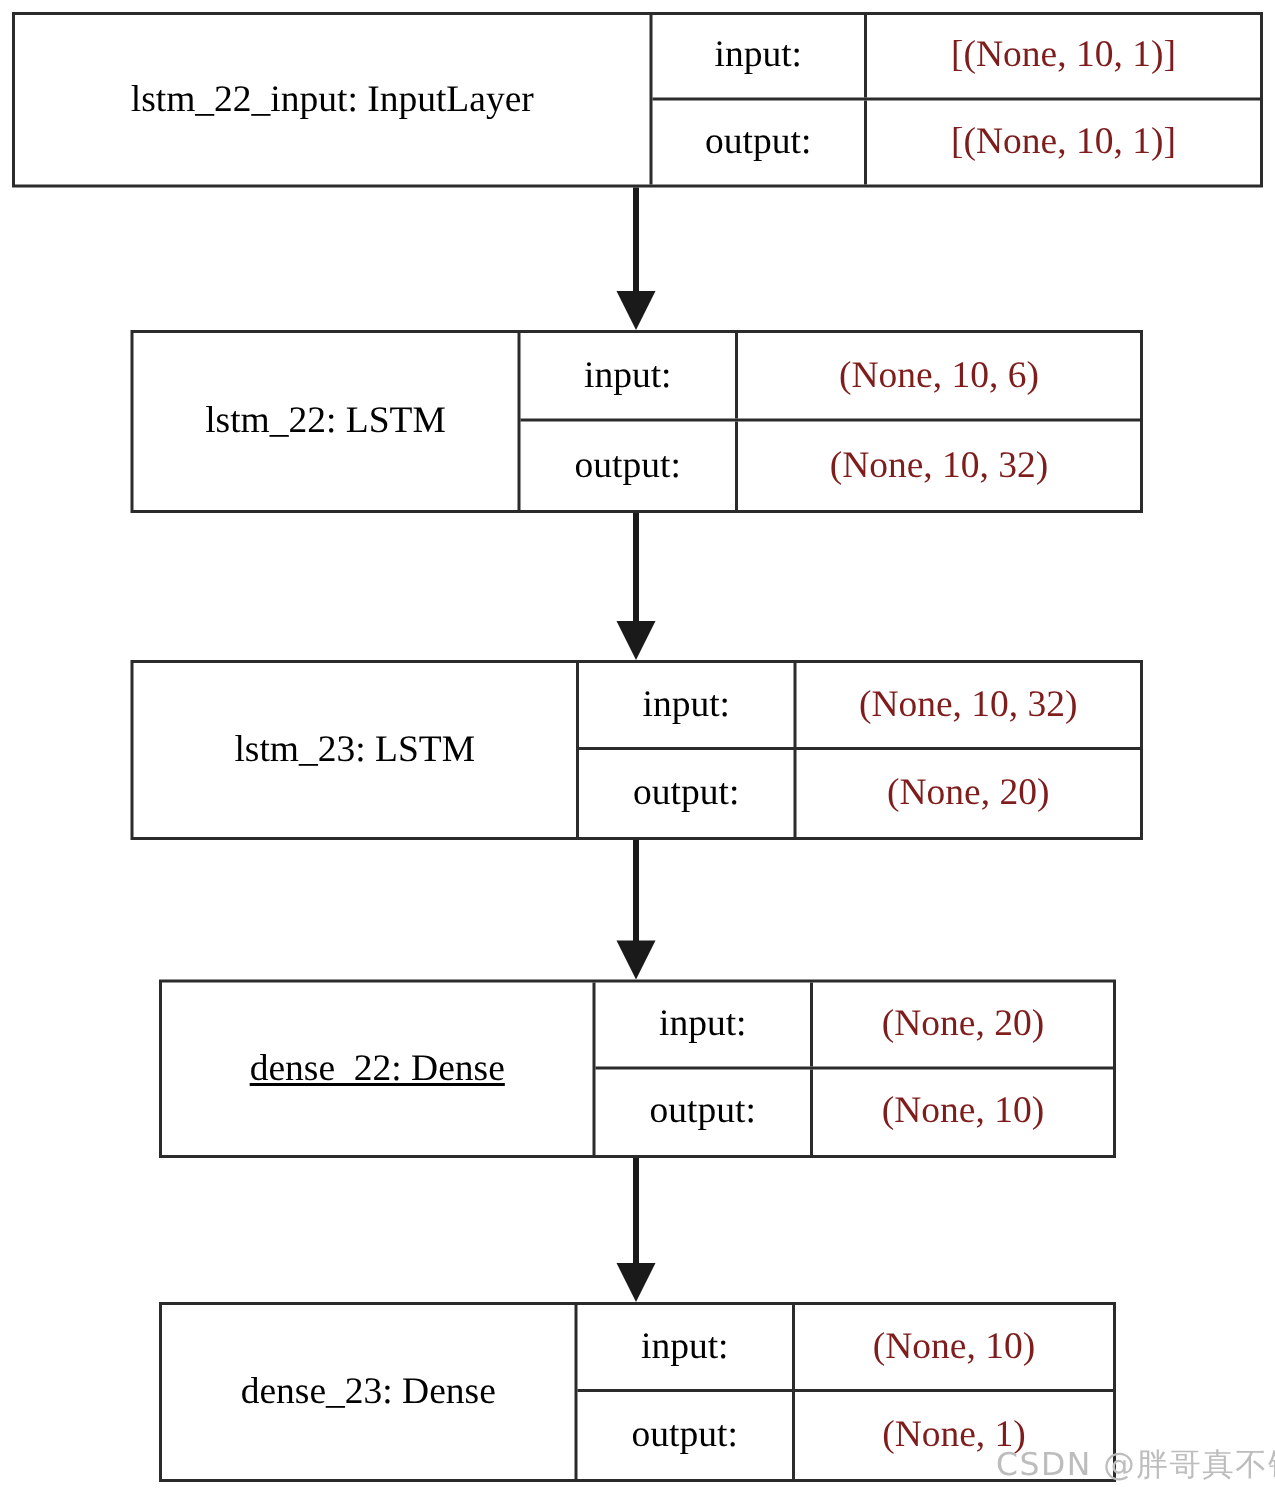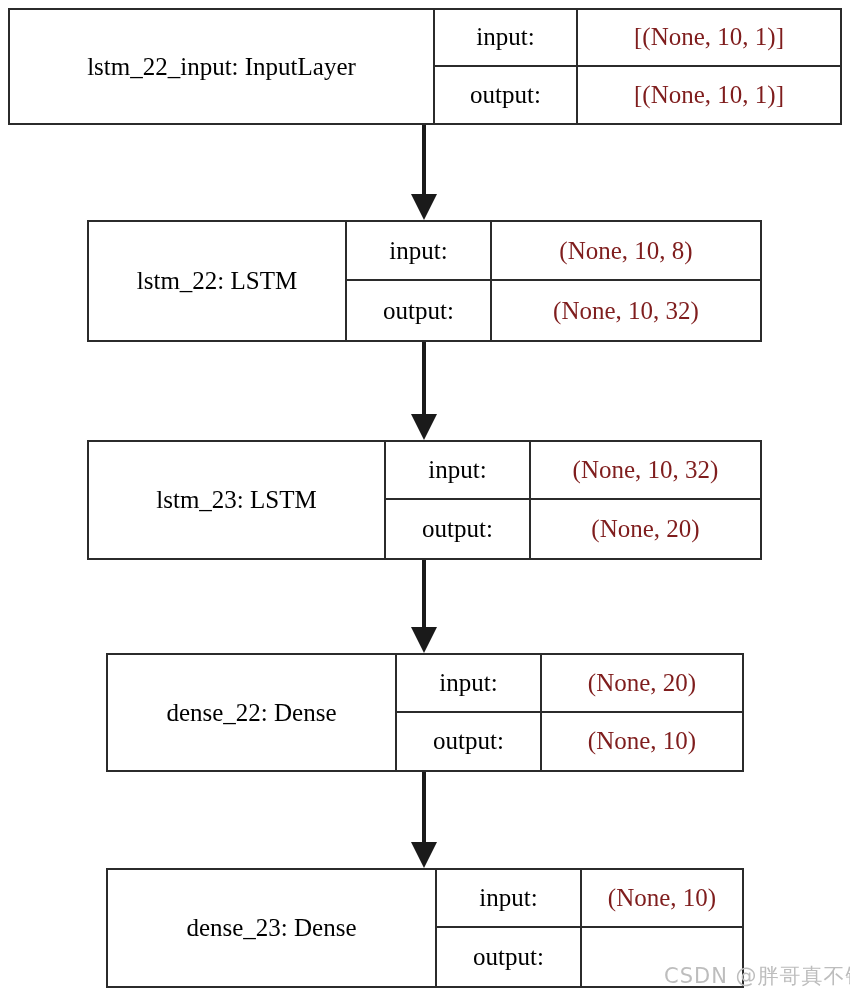--- a/index.html
+++ b/index.html
@@ -129,21 +129,21 @@
   <div class="arrow" style="left:422px; top:125px; width:4px; height:95px;">
     <div class="arrow-shaft" style="height:72px;"></div>
     <div class="arrow-head" style="top:69px;"></div>
   </div>
 
   <div class="node" style="left:87px; top:220px; width:675px; height:122px;">
     <div class="node-name" style="width:258px;">lstm_22: LSTM</div>
     <div class="io-table">
       <div class="io-row top">
         <div class="io-label" style="width:145px;">input:</div>
-        <div class="io-value">(None, 10, 8)</div>
+        <div class="io-value">(None, 10, 6)</div>
       </div>
       <div class="io-row">
         <div class="io-label" style="width:145px;">output:</div>
         <div class="io-value">(None, 10, 32)</div>
       </div>
     </div>
   </div>
 
   <div class="arrow" style="left:422px; top:342px; width:4px; height:98px;">
     <div class="arrow-shaft" style="height:75px;"></div>
@@ -163,46 +163,47 @@
       </div>
     </div>
   </div>
 
   <div class="arrow" style="left:422px; top:560px; width:4px; height:93px;">
     <div class="arrow-shaft" style="height:70px;"></div>
     <div class="arrow-head" style="top:67px;"></div>
   </div>
 
   <div class="node" style="left:106px; top:653px; width:638px; height:119px;">
-    <div class="node-name" style="width:289px;">dense_22: Dense</div>
+    <div class="node-name" style="width:289px;text-decoration:underline;">dense_22: Dense</div>
     <div class="io-table">
       <div class="io-row top">
         <div class="io-label" style="width:145px;">input:</div>
         <div class="io-value">(None, 20)</div>
       </div>
       <div class="io-row">
         <div class="io-label" style="width:145px;">output:</div>
         <div class="io-value">(None, 10)</div>
       </div>
     </div>
   </div>
 
   <div class="arrow" style="left:422px; top:772px; width:4px; height:96px;">
     <div class="arrow-shaft" style="height:73px;"></div>
     <div class="arrow-head" style="top:70px;"></div>
   </div>
 
   <div class="node" style="left:106px; top:868px; width:638px; height:120px;">
-    <div class="node-name" style="width:329px;">dense_23: Dense</div>
+    <div class="node-name" style="width:277px;">dense_23: Dense</div>
     <div class="io-table">
       <div class="io-row top">
         <div class="io-label" style="width:145px;">input:</div>
         <div class="io-value">(None, 10)</div>
       </div>
       <div class="io-row">
         <div class="io-label" style="width:145px;">output:</div>
+        <div class="io-value">(None, 1)</div>
       </div>
     </div>
   </div>
 
   <div class="watermark" style="left:664px; top:962px;">CSDN @胖哥真不错</div>
 
 </div>
 
 </body></html>

